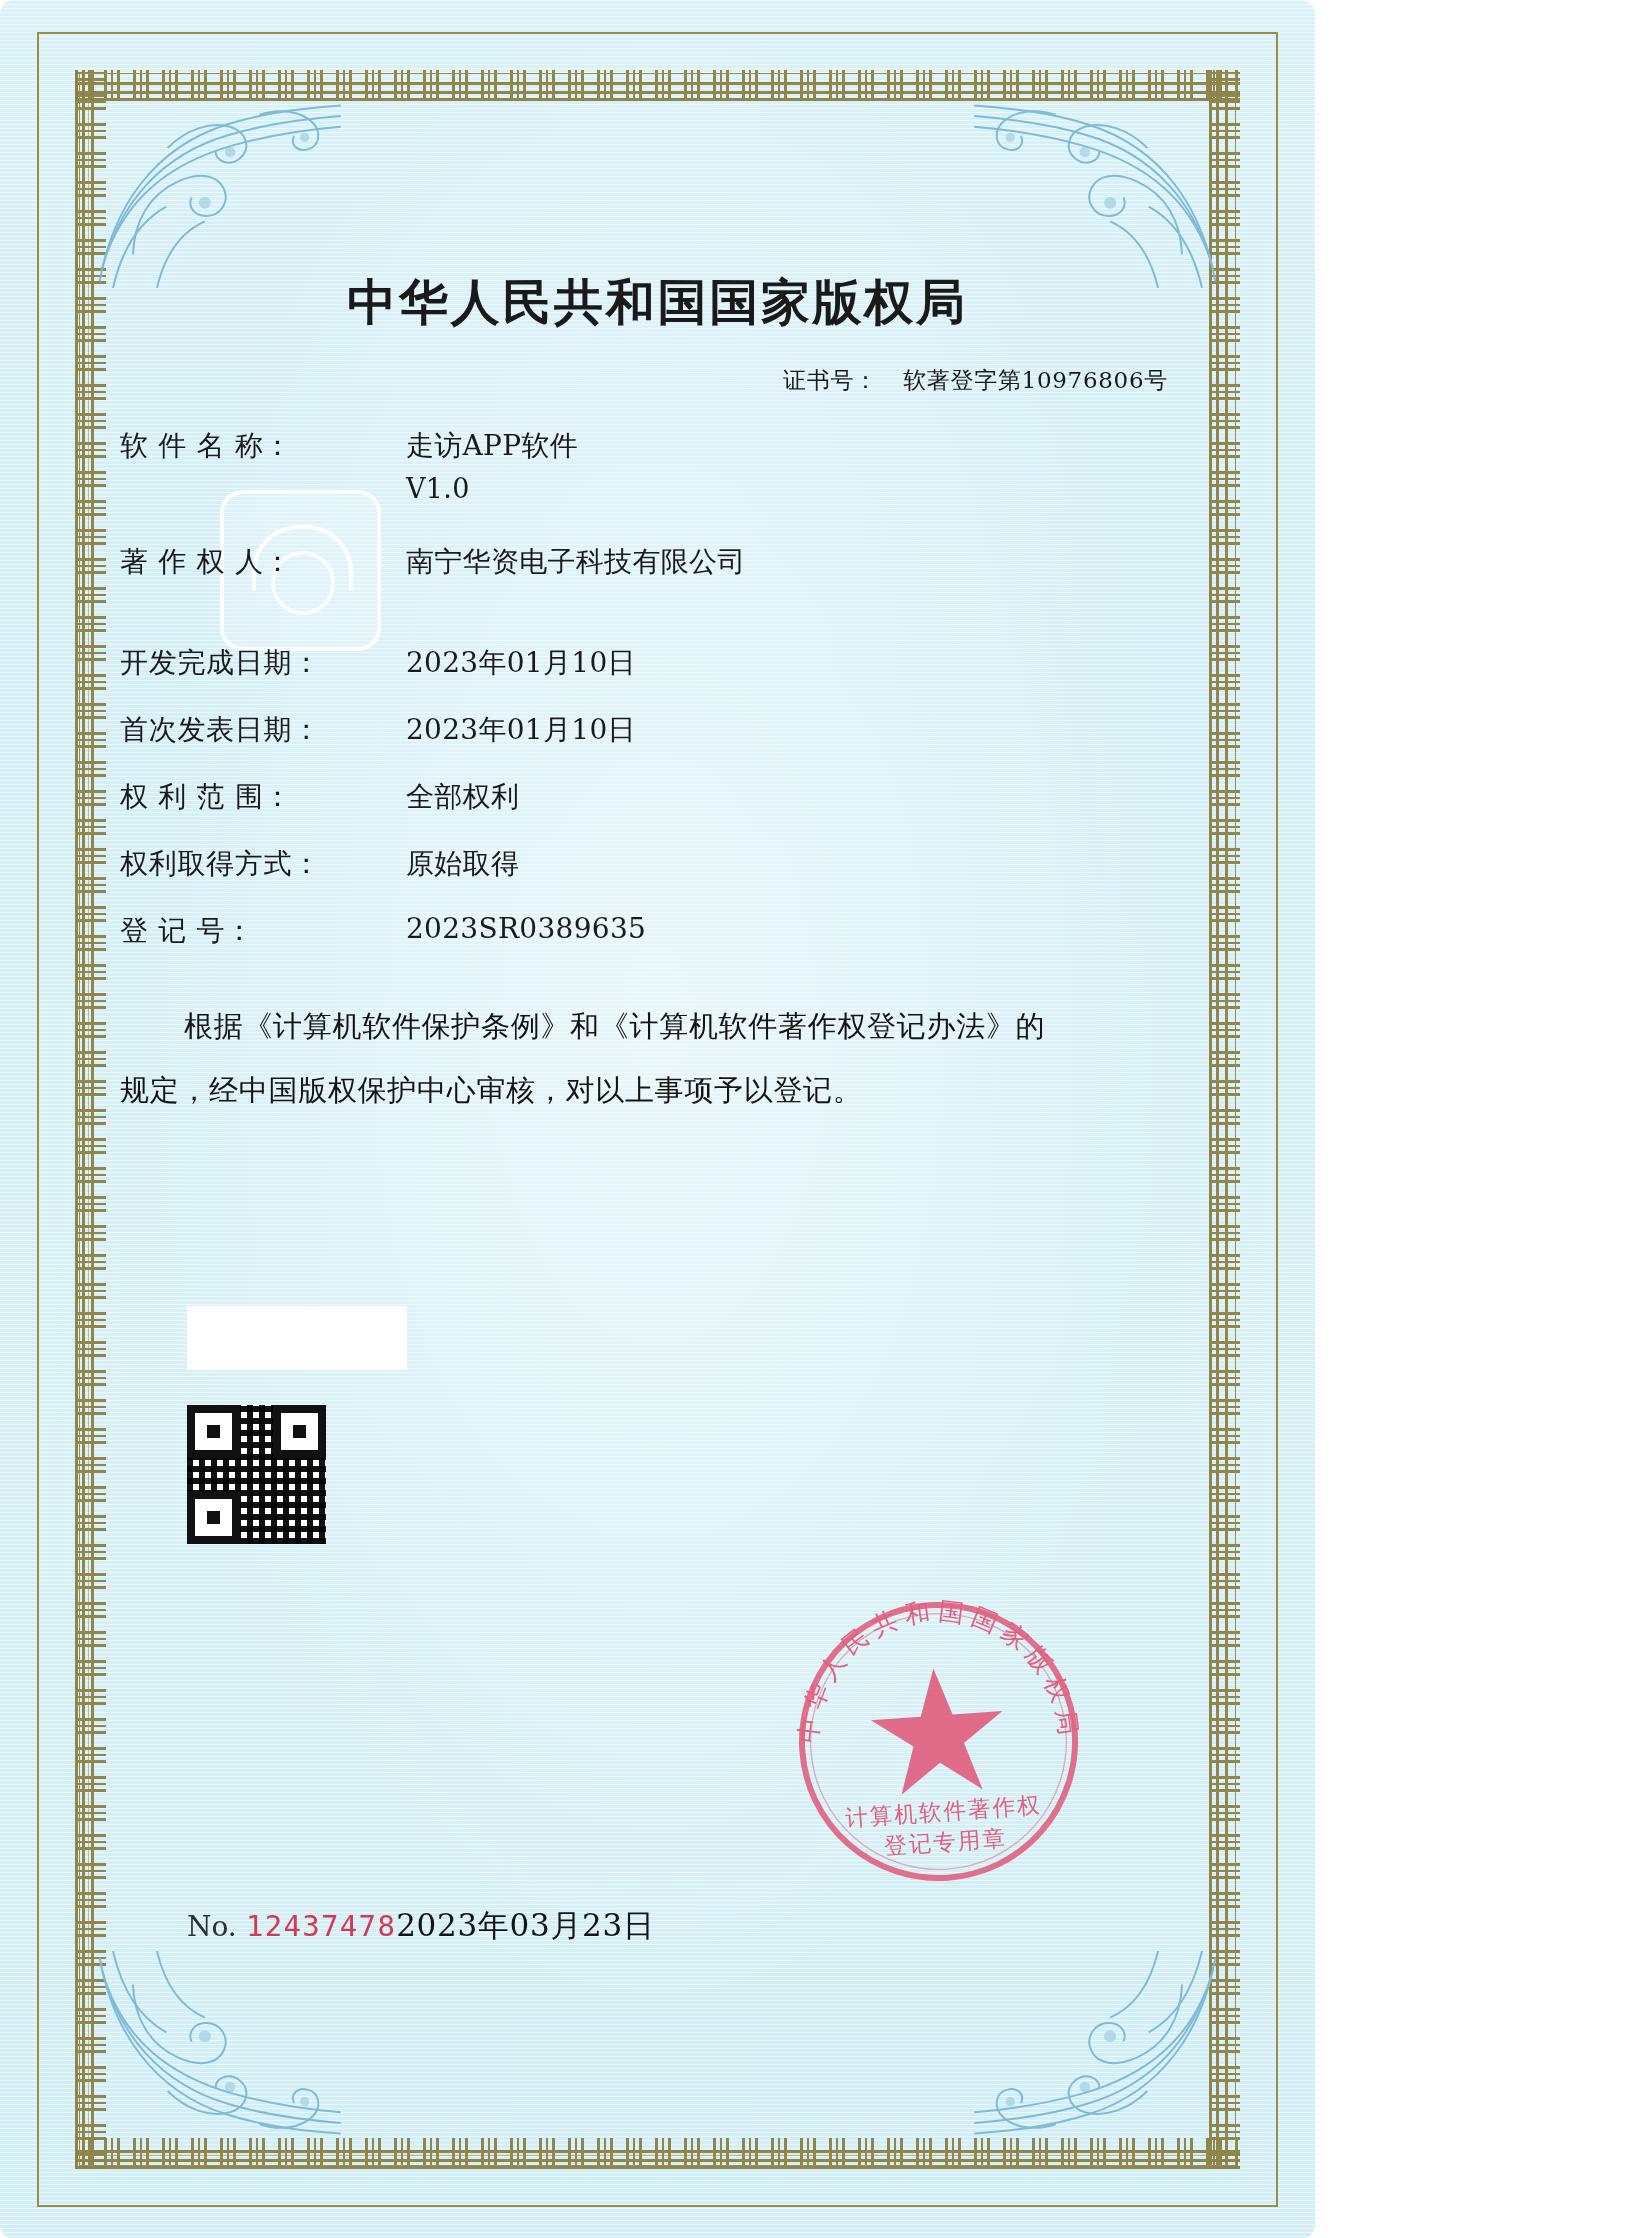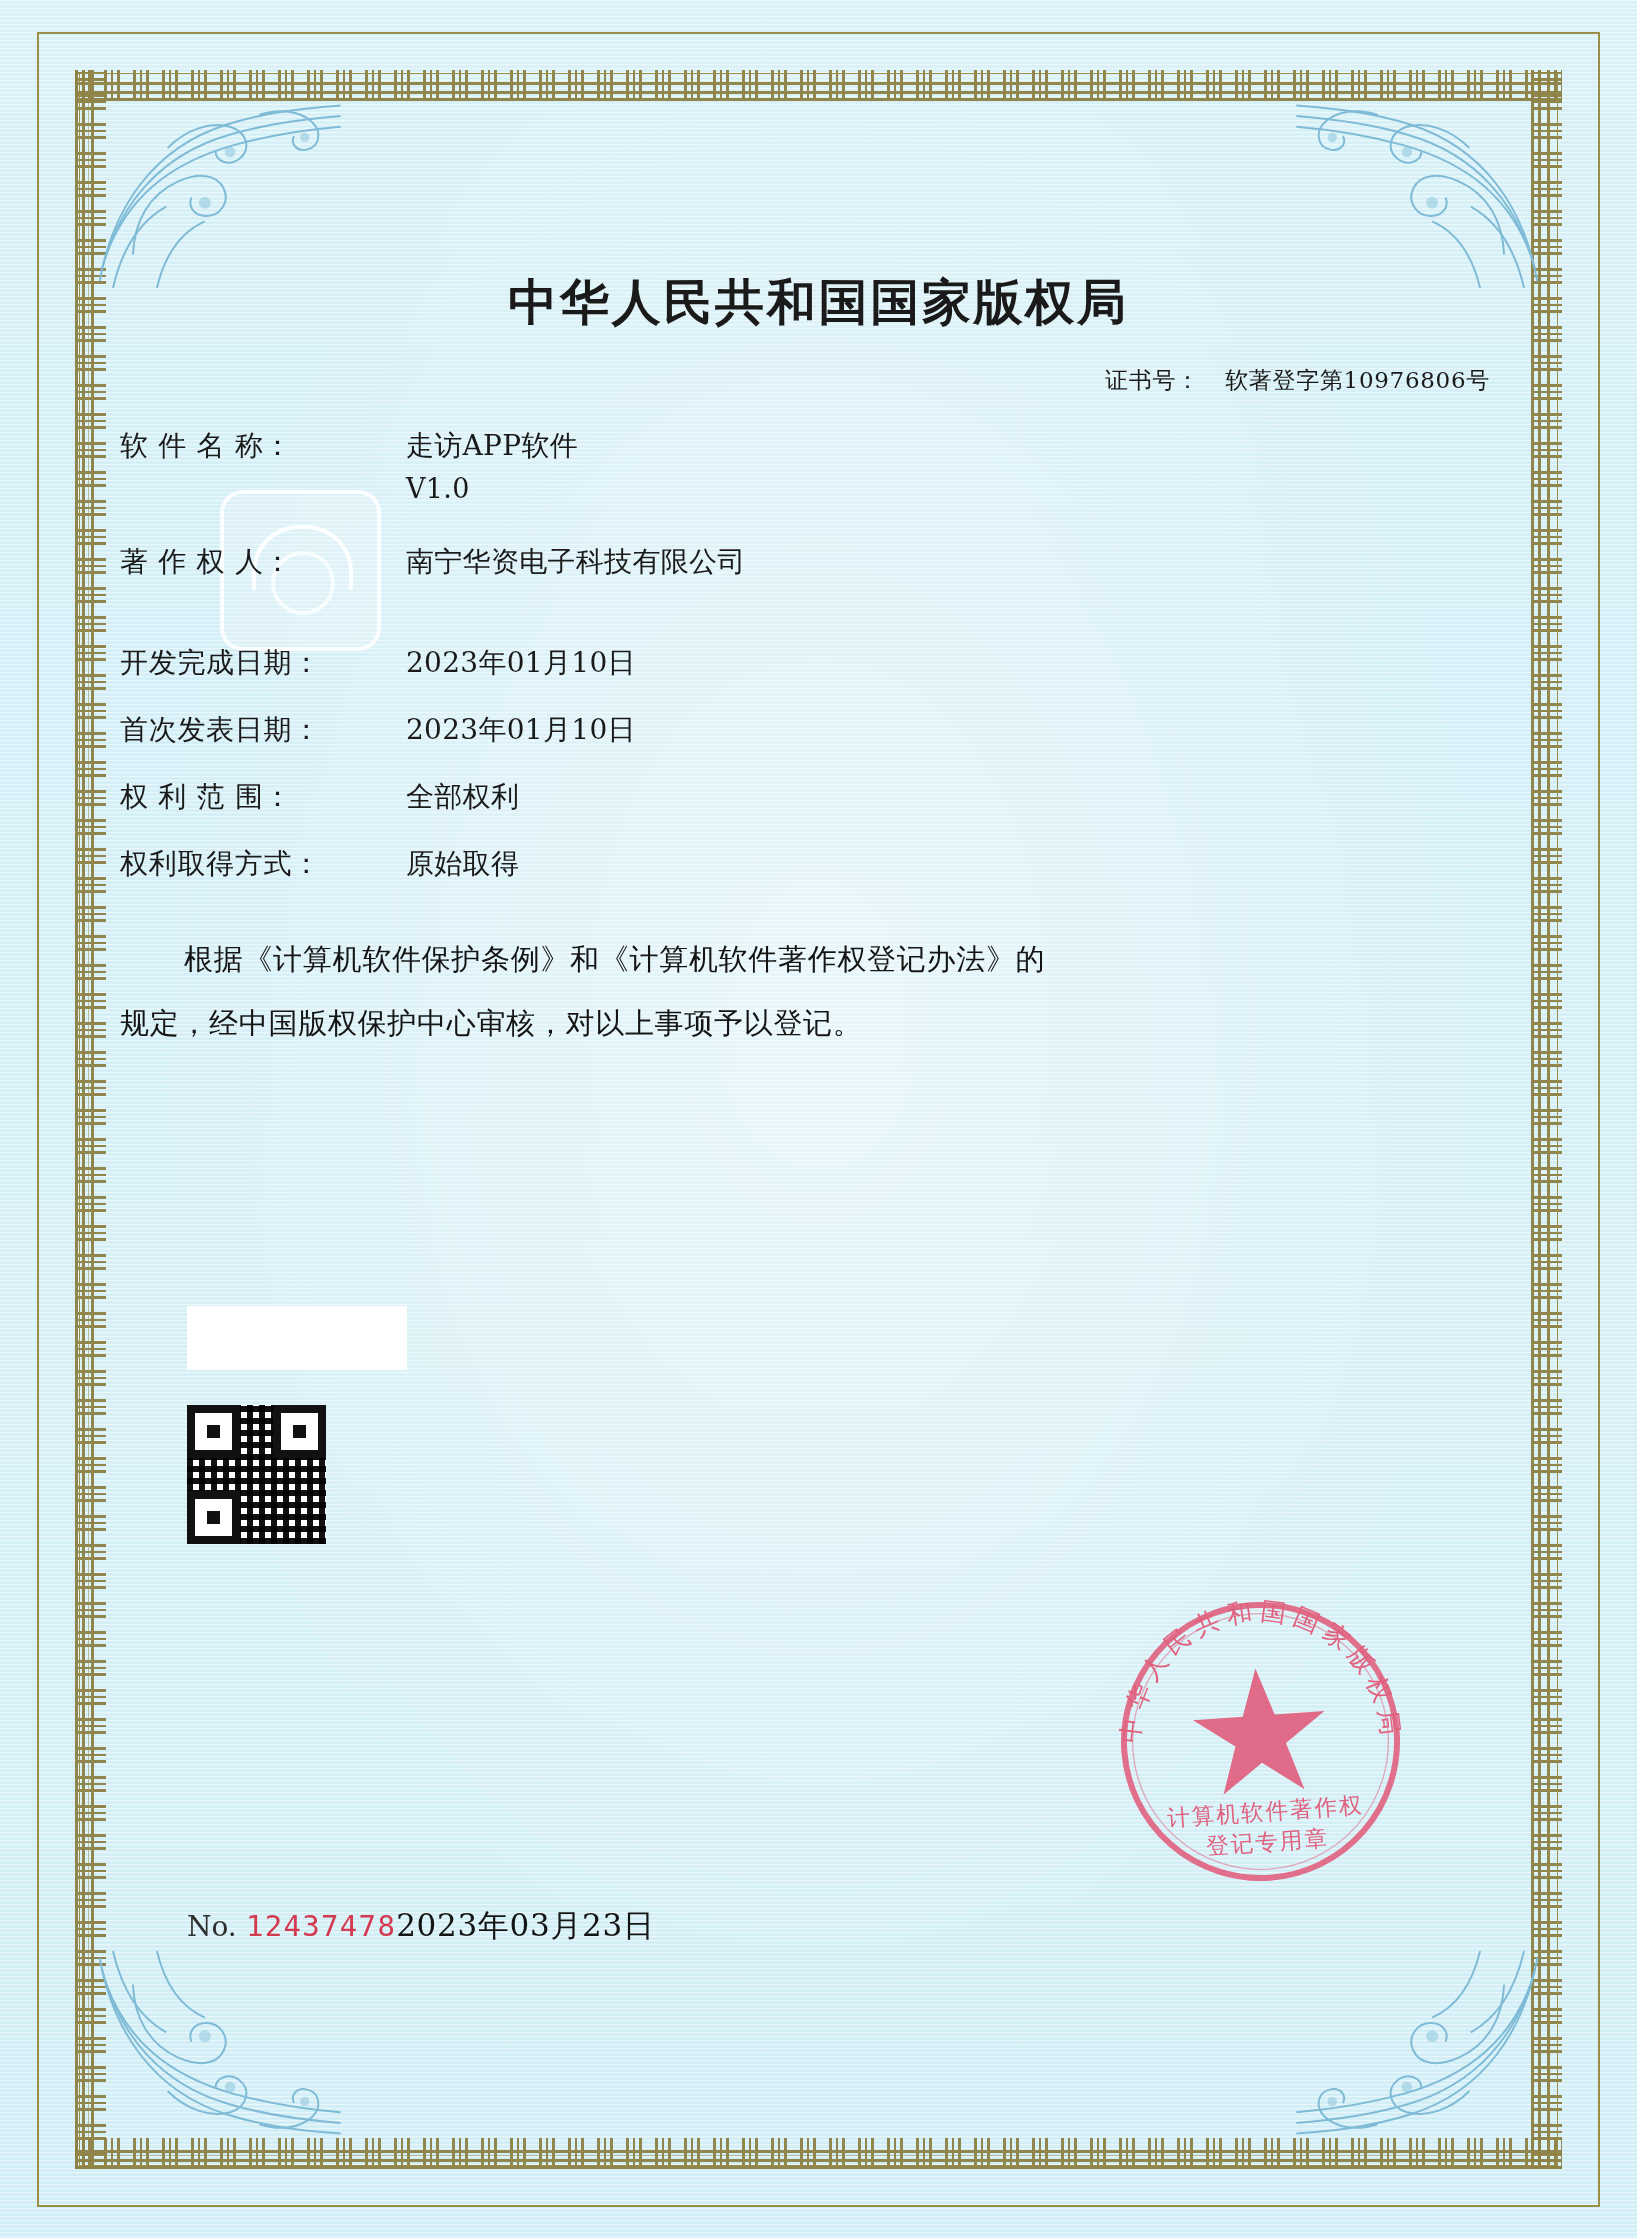--- a/index.html
+++ b/index.html
@@ -10,25 +10,26 @@
   body {
     width: 1649px;
     height: 2239px;
     font-family: "DejaVu Sans", "Liberation Sans", sans-serif;
     overflow: hidden;
   }
 
   
   .certificate {
     position: relative;
-    width: 1637px;
+    width: 1315px;
     height: 2239px;
     background:
       linear-gradient(180deg, #d9f1f7 0%, #d4eff7 30%, #d6f0f6 60%, #d2eef6 100%);
     overflow: hidden;
+    border-radius: 14px;
   }
   
   .guilloche {
     position: absolute;
     inset: 0;
     background-image: repeating-linear-gradient(
       180deg,
       rgba(255,255,255,0.55) 0px,
       rgba(255,255,255,0.55) 0.7px,
       rgba(255,255,255,0) 0.7px,
@@ -468,20 +469,24 @@
       <div class="field-row row-tight">
         <div class="f-label">权 利 范 围：</div>
         <div class="f-value">全部权利</div>
       </div>
 
       <div class="field-row row-tight">
         <div class="f-label">权利取得方式：</div>
         <div class="f-value">原始取得</div>
       </div>
 
+      <div class="field-row row-tight">
+        <div class="f-label">登 记 号：</div>
+        <div class="f-value">2023SR0389635</div>
+      </div>
 
     </div>
 
     <div class="statement">
       <span class="indent">根据《计算机软件保护条例》和《计算机软件著作权登记办法》的</span>
       <span>规定，经中国版权保护中心审核，对以上事项予以登记。</span>
     </div>
 
   </div>
 

